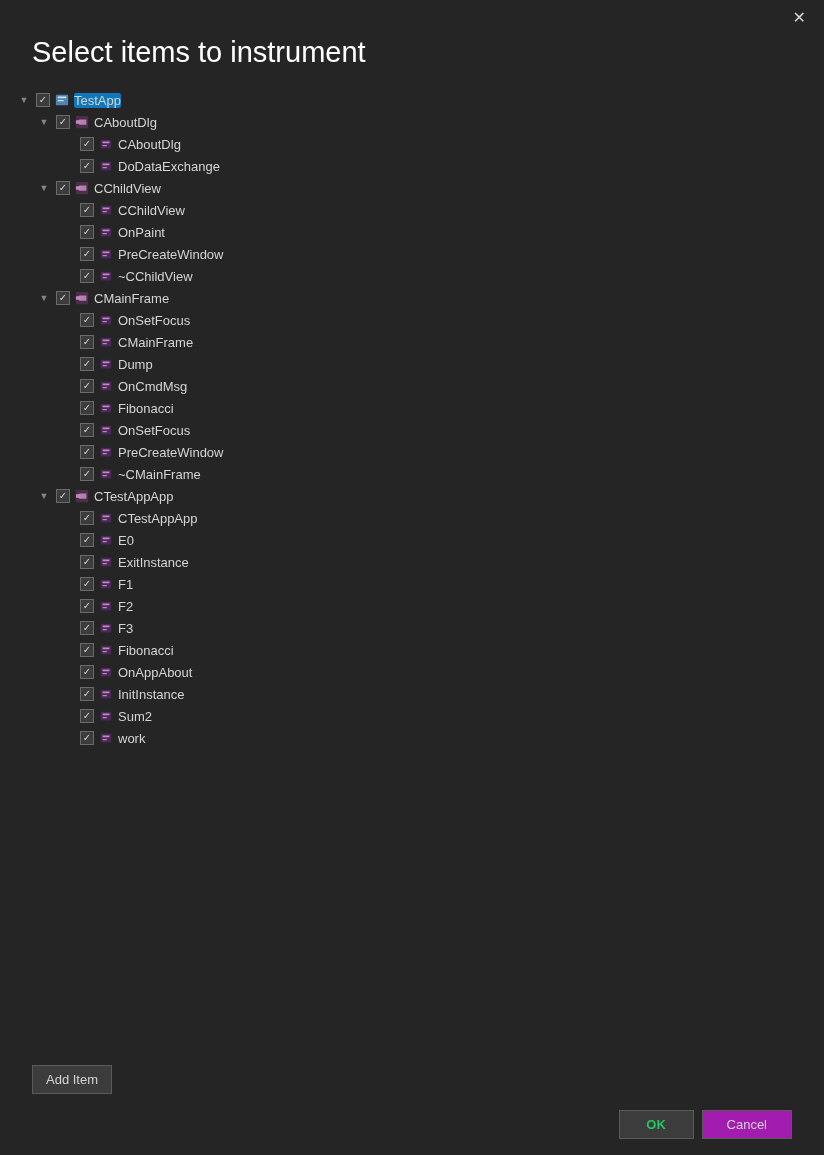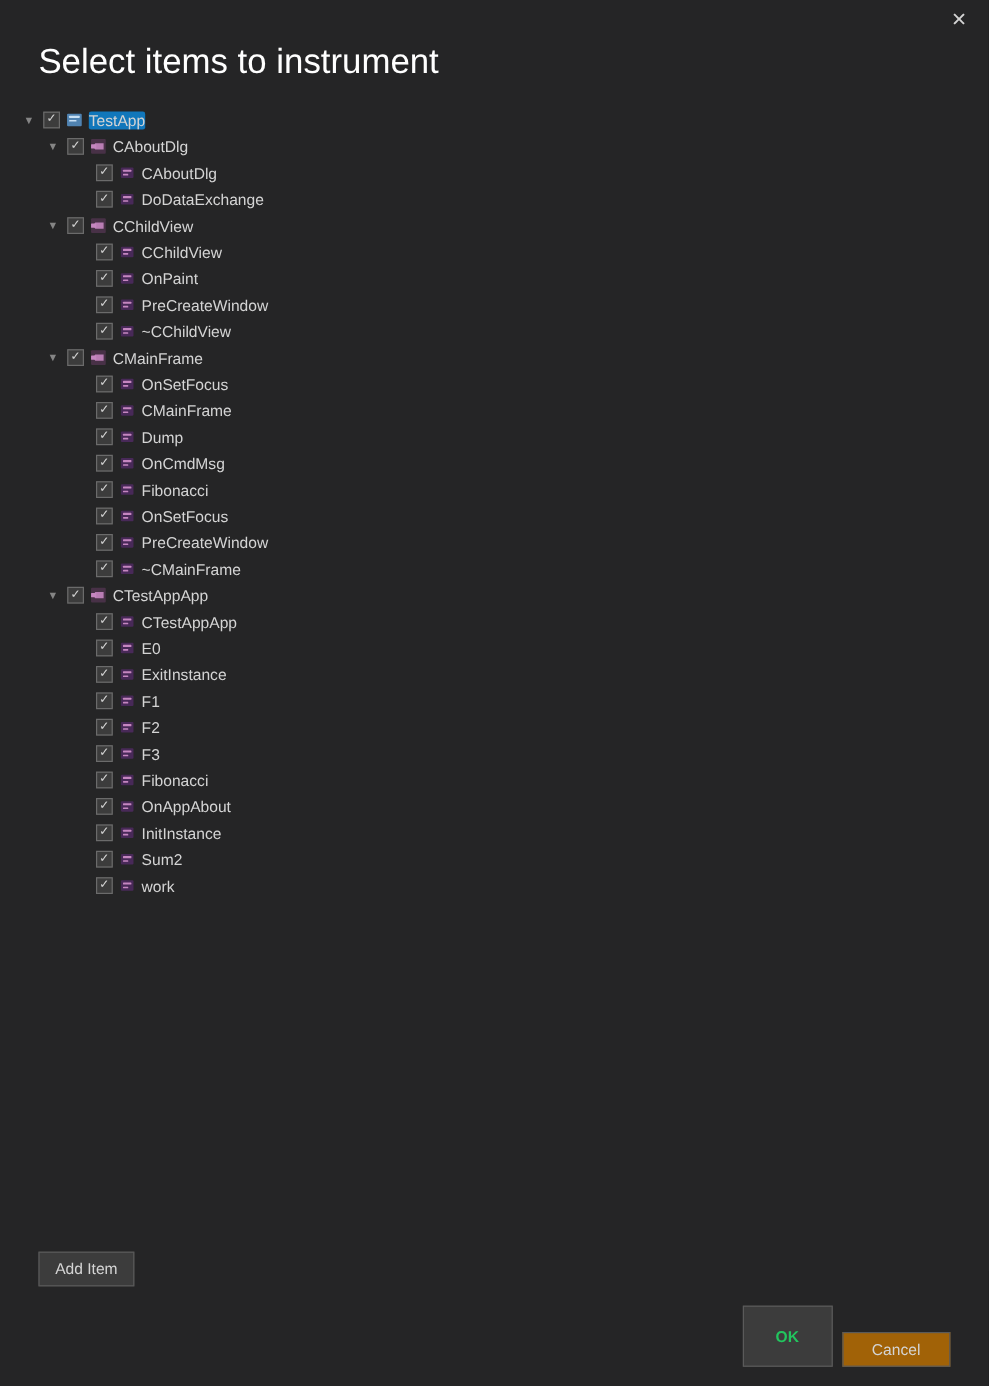--- a/index.html
+++ b/index.html
@@ -180,23 +180,22 @@
       border: 1px solid #5a5a5a;
     }
 
     .btn-ok {
       background: #3c3c3c;
       color: #22c55e;
       font-weight: bold;
     }
 
     .btn-cancel {
-      background: #a16207;
+      background: #a21caf;
       color: #d4d4d4;
-      margin-top: 22px;
     }
 
     
     .class-svg {
       width: 14px;
       height: 14px;
     }
 
     .project-svg {
       width: 14px;

